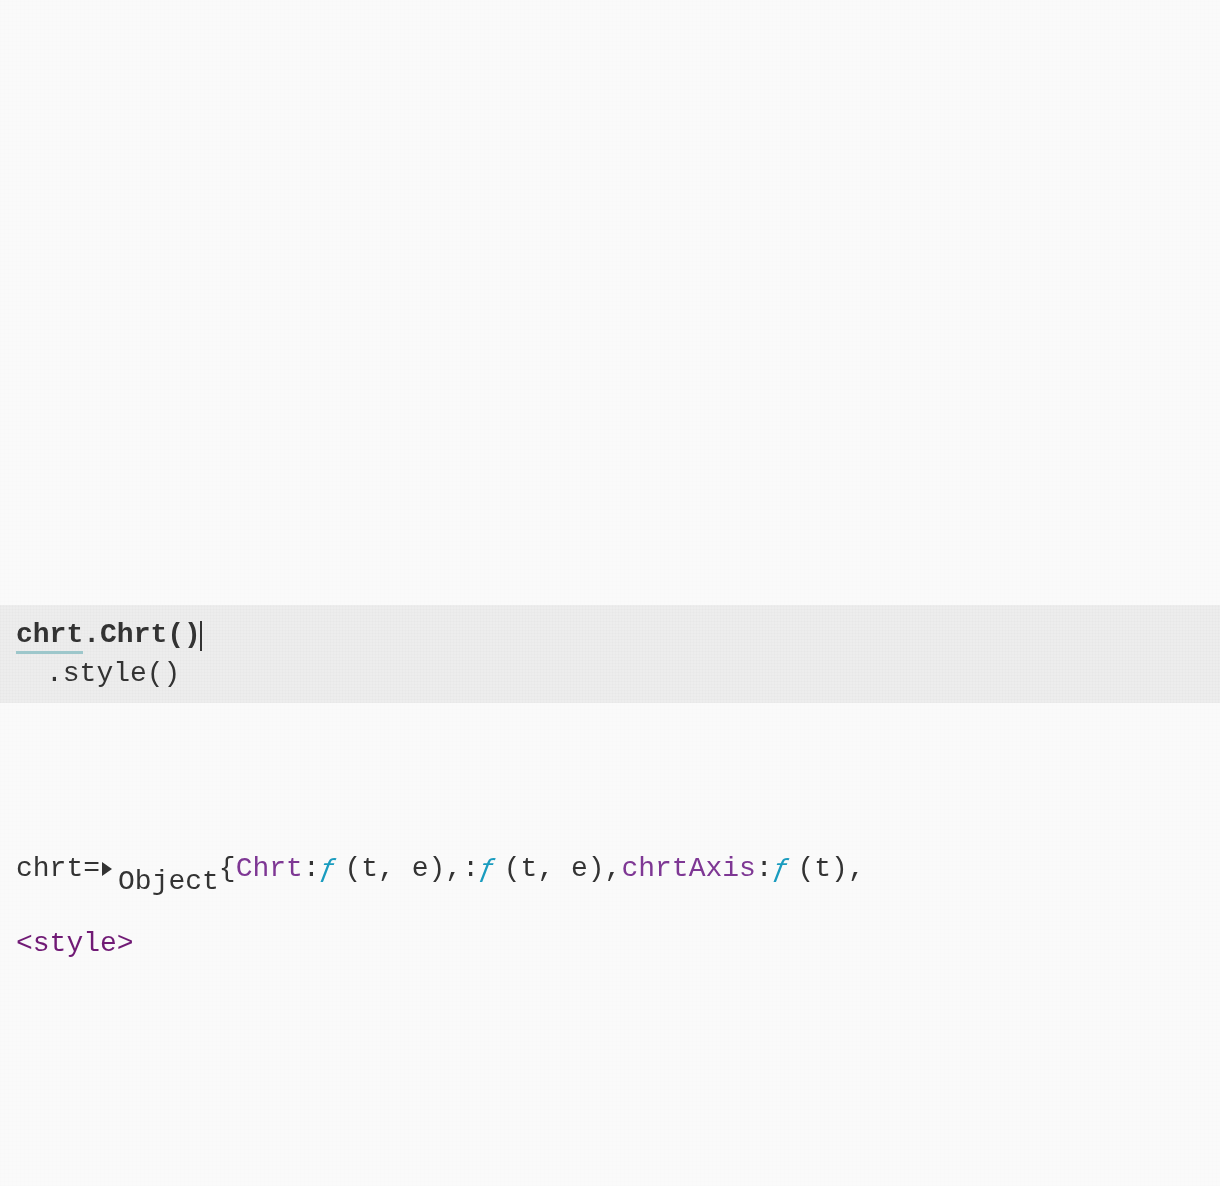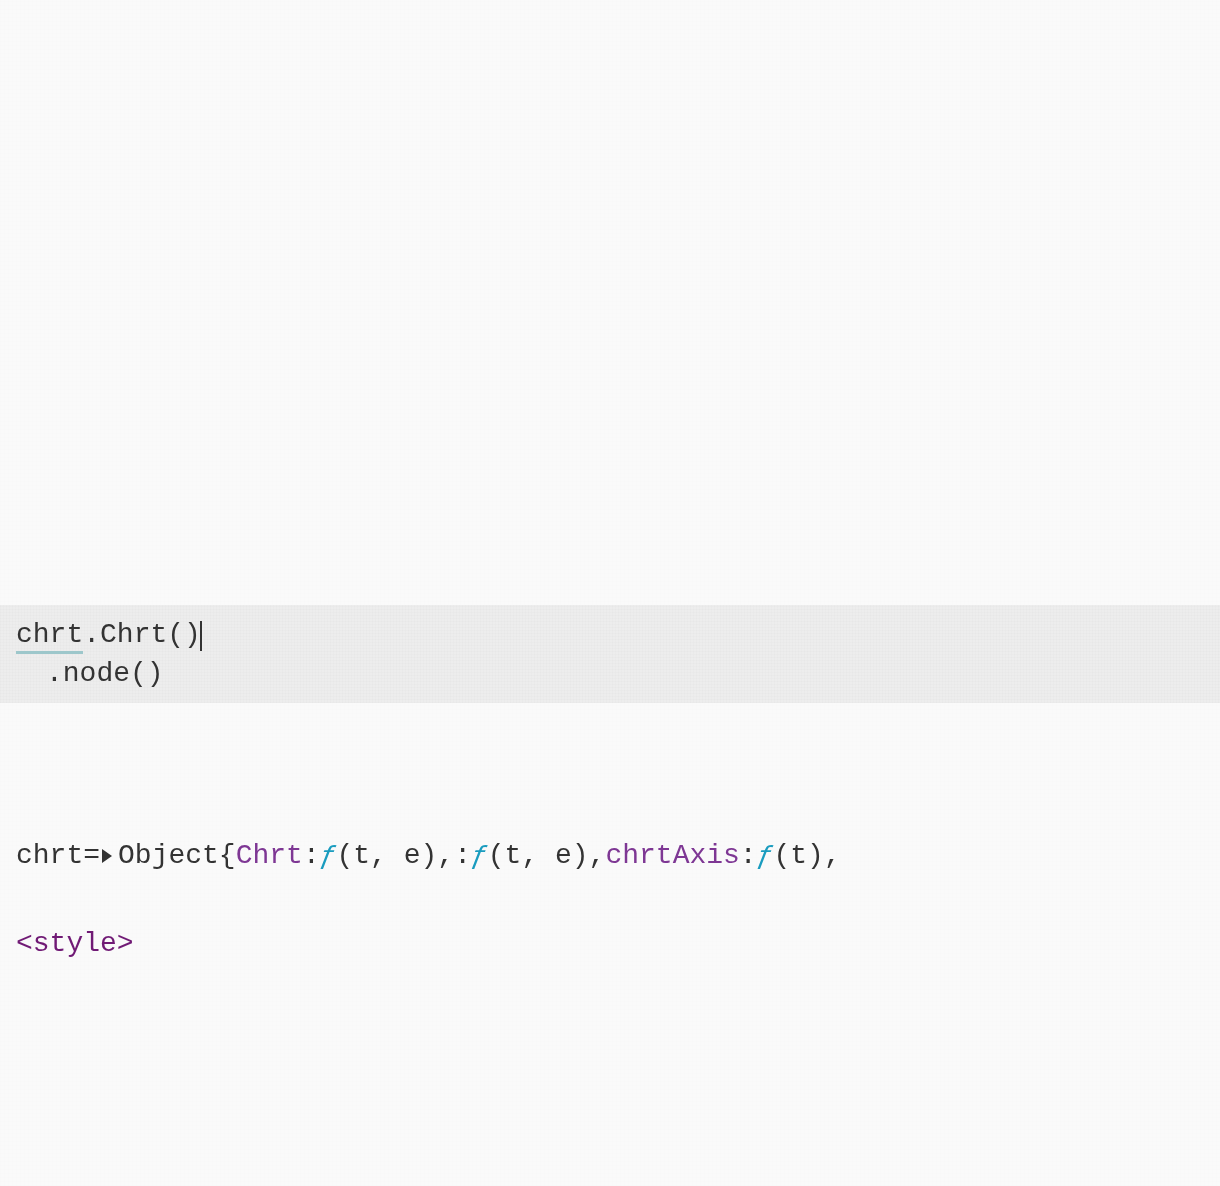--- a/index.html
+++ b/index.html
@@ -36,20 +36,21 @@
       background-image:
         repeating-linear-gradient(0deg, rgba(0,0,0,0.01) 0px, rgba(0,0,0,0.01) 1px, transparent 1px, transparent 3px),
         repeating-linear-gradient(90deg, rgba(0,0,0,0.01) 0px, rgba(0,0,0,0.01) 1px, transparent 1px, transparent 3px);
       padding: 10px 16px;
       font-family: Menlo, Monaco, Consolas, "Courier New", monospace;
       color: #333;
       line-height: 1.4;
     }
     .code-line1 {
       position: relative;
+      font-weight: bold;
     }
     .code-line2 {
       padding-left: 30px;
     }
     .tok-chrt-ref {
       color: #333;
       border-bottom: 3px solid #9dc7cb;
       padding-bottom: 1px;
     }
     .tok-plain {
@@ -90,36 +91,38 @@
       width: 0;
       height: 0;
       border-top: 7px solid transparent;
       border-bottom: 7px solid transparent;
       border-left: 10px solid #333;
       margin: 0 6px 0 2px;
       vertical-align: middle;
     }
     .tok-object {
       color: #333;
+      margin-top: 26px;
     }
     .tok-brace {
       color: #333;
     }
     .tok-key {
       color: #7e3794;
     }
     .tok-colon {
       color: #333;
     }
     .tok-fn {
       color: #1a9cbf;
       font-style: italic;
     }
     .tok-paren {
       color: #333;
+      margin-left: 8px;
     }
     .tok-comma {
       color: #333;
     }
     .style-tag-area {
       position: absolute;
       top: 928px;
       left: 16px;
       font-family: Menlo, Monaco, Consolas, "Courier New", monospace;
     }
@@ -130,21 +133,21 @@
 </head>
 <body>
 
 <div class="output-area"></div>
 
 <div class="code-cell">
   <div class="code-line1">
     <span class="tok-chrt-ref">chrt</span><span class="tok-plain">.Chrt()</span><span class="cursor"></span>
   </div>
   <div class="code-line2">
-    <span class="tok-plain">.node()</span>
+    <span class="tok-plain">.style()</span>
   </div>
 </div>
 
 <div class="result-area">
   <div class="result-line">
     <span class="tok-var">chrt</span>
       <span class="tok-equals"> = </span>
       <span class="expand-triangle"></span>
       <span class="tok-object">Object </span>
       <span class="tok-brace">{</span>

